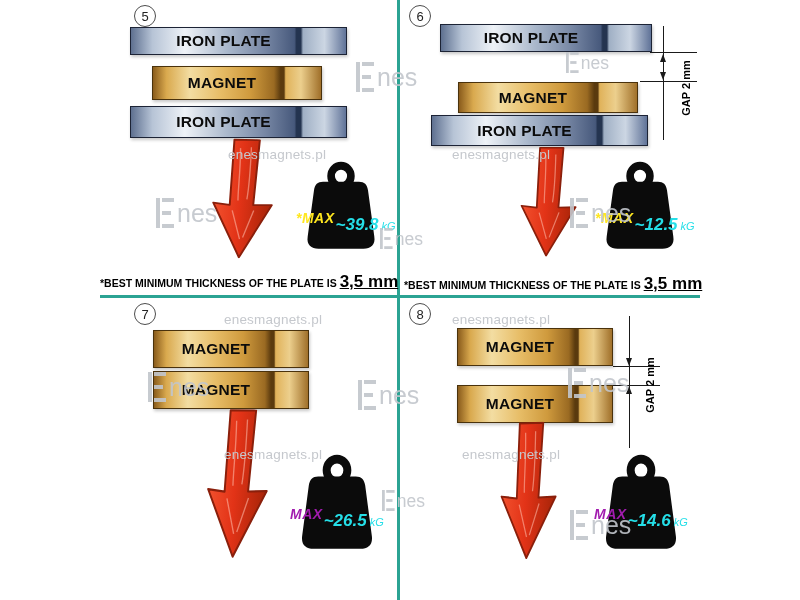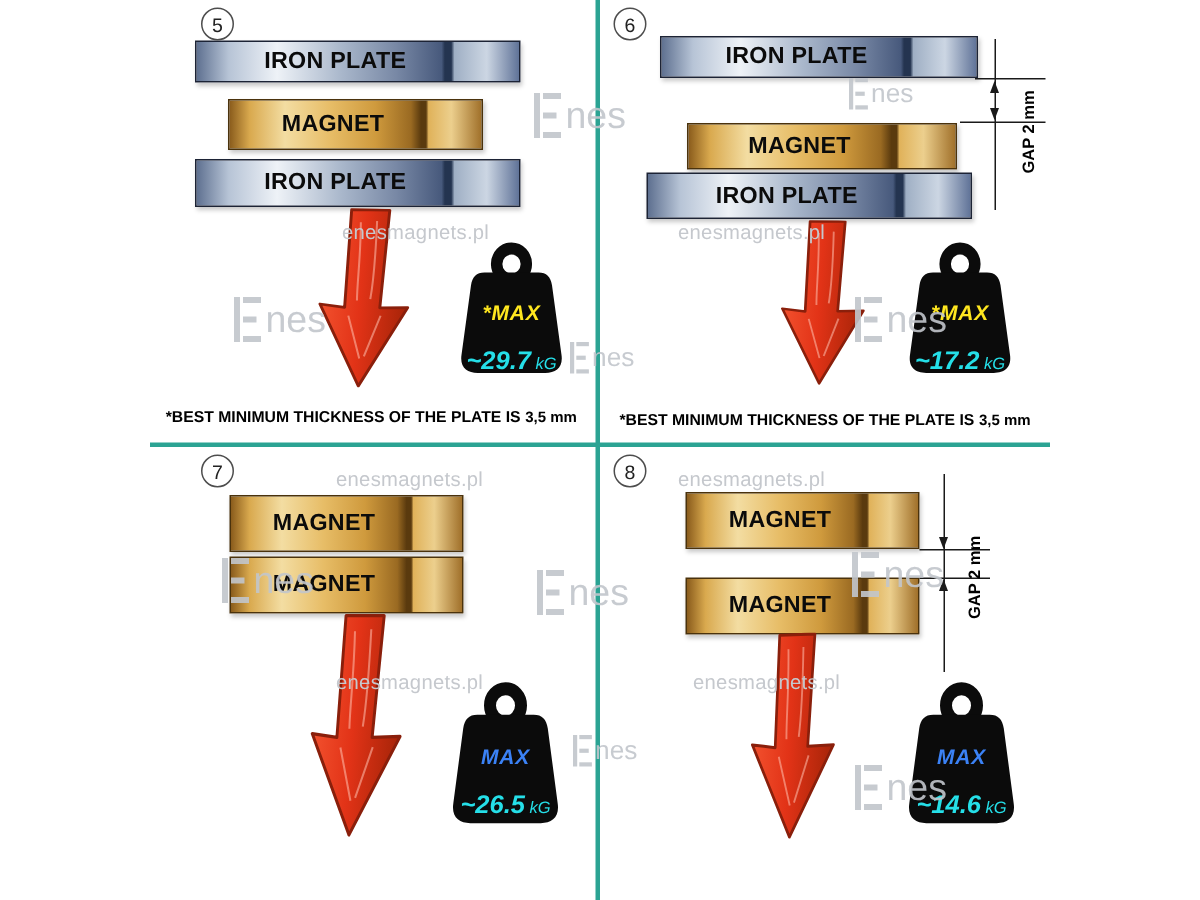--- a/index.html
+++ b/index.html
@@ -23,31 +23,31 @@
               background:linear-gradient(90deg,#8a5c1c 0%,#d9a94e 8%,#f3dda2 22%,#e7bd67 40%,
               #cf9a3d 58%,#9a6a22 72%,#5a3a0e 76%,#5a3a0e 78%,#e0b25a 79%,#eccf8d 88%,#a0702a 100%); }
   .bar-label { font-weight:bold; font-size:15.5px; color:#0b0b0b; letter-spacing:0.2px;
                padding-right:30px; white-space:nowrap; }
 
   .arrow { position:absolute; z-index:2; }
   .arrow svg { width:100%; height:100%; display:block; }
 
   .kb { position:absolute; z-index:3; }
   .kb svg { position:absolute; inset:0; width:100%; height:100%; }
-  .kb-text { position:absolute; left:0; right:0; top:40%; display:flex; flex-direction:column;
+  .kb-text { position:absolute; left:0; right:0; top:40%; display:flex; flex-direction:row;
              align-items:center; gap:1px; z-index:1; }
   .kb-max { font-size:14px; font-weight:bold; font-style:italic; color:#ffe71f; letter-spacing:0.5px; }
-  .kb-max.cyan { color:#3b82f6; }
+  .kb-max.cyan { color:#a21caf; }
   .kb-row { display:flex; align-items:baseline; gap:3px; }
   .kb-val { font-size:17px; font-weight:bold; font-style:italic; color:#25dfe8; }
   .kb-unit { font-size:11px; font-weight:normal; font-style:italic; color:#25dfe8;margin-top:20px; }
 
   .footnote { position:absolute; text-align:center; font-size:10.5px; font-weight:bold; color:#000;
               z-index:2; white-space:nowrap; }
-  .footnote .fval { font-size:10px; margin-left:3px; }
+  .footnote .fval { font-size:17px; margin-left:3px;text-decoration:underline; }
 
   .dim-vline { position:absolute; width:1px; background:#1a1a1a; z-index:2; }
   .dim-ext   { position:absolute; height:1px; background:#1a1a1a; z-index:2; }
   .tri-up    { position:absolute; width:0; height:0; border-left:3.5px solid transparent;
                border-right:3.5px solid transparent; border-bottom:8px solid #1a1a1a; z-index:2; }
   .tri-down  { position:absolute; width:0; height:0; border-left:3.5px solid transparent;
                border-right:3.5px solid transparent; border-top:8px solid #1a1a1a; z-index:2; }
   .dim-label { position:absolute; width:60px; text-align:center; font-size:11px; font-weight:bold;
                color:#000; white-space:nowrap; transform:rotate(-90deg); z-index:2; }
 
@@ -187,21 +187,21 @@
     </div>
 
     <div class="kb" style="left:296px;top:161px;width:90px;height:98px">
       <svg viewBox="0 0 100 104" preserveAspectRatio="none">
         <circle cx="50" cy="16" r="11" fill="none" stroke="#0b0b0b" stroke-width="8.5"></circle>
         <path d="M30,22 h40 c6,0 9,3 10,9 l7,49 c1.5,9 -4,13 -12,13 H25 c-8,0 -13.5,-4 -12,-13 l7,-49 c1,-6 4,-9 10,-9 z" fill="#0b0b0b"></path>
       </svg>
       <div class="kb-text">
         <div class="kb-max">*MAX</div>
         <div class="kb-row">
-          <span class="kb-val">~29.7</span>
+          <span class="kb-val">~39.8</span>
           <span class="kb-unit">kG</span>
         </div>
       </div>
     </div>
 
     <div class="footnote" style="left:100px;top:272px;width:295px">
       <span>*BEST MINIMUM THICKNESS OF THE PLATE IS</span><span class="fval">3,5 mm</span>
     </div>
   </div>
 
@@ -233,21 +233,21 @@
     </div>
 
     <div class="kb" style="left:595px;top:161px;width:90px;height:98px">
       <svg viewBox="0 0 100 104" preserveAspectRatio="none">
         <circle cx="50" cy="16" r="11" fill="none" stroke="#0b0b0b" stroke-width="8.5"></circle>
         <path d="M30,22 h40 c6,0 9,3 10,9 l7,49 c1.5,9 -4,13 -12,13 H25 c-8,0 -13.5,-4 -12,-13 l7,-49 c1,-6 4,-9 10,-9 z" fill="#0b0b0b"></path>
       </svg>
       <div class="kb-text">
         <div class="kb-max">*MAX</div>
         <div class="kb-row">
-          <span class="kb-val">~17.2</span>
+          <span class="kb-val">~12.5</span>
           <span class="kb-unit">kG</span>
         </div>
       </div>
     </div>
 
     <div class="footnote" style="left:404px;top:274px;width:292px">
       <span>*BEST MINIMUM THICKNESS OF THE PLATE IS</span><span class="fval">3,5 mm</span>
     </div>
   </div>
 

